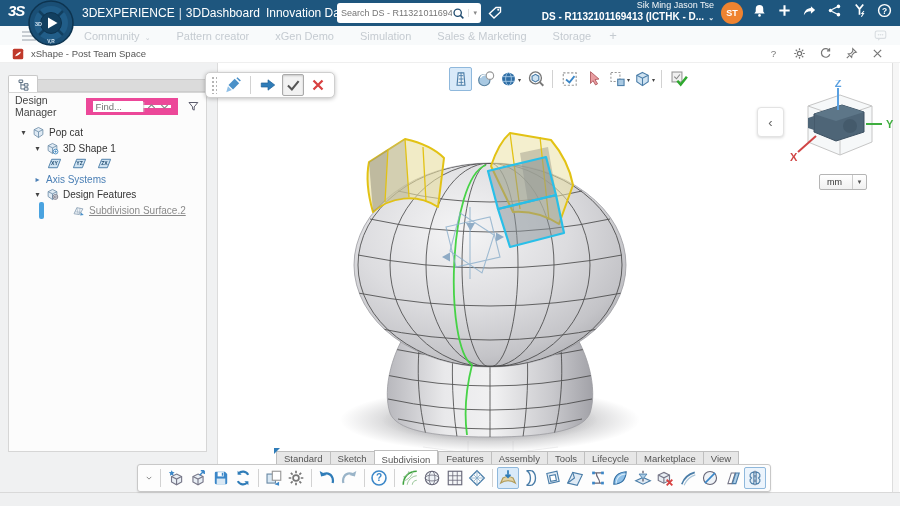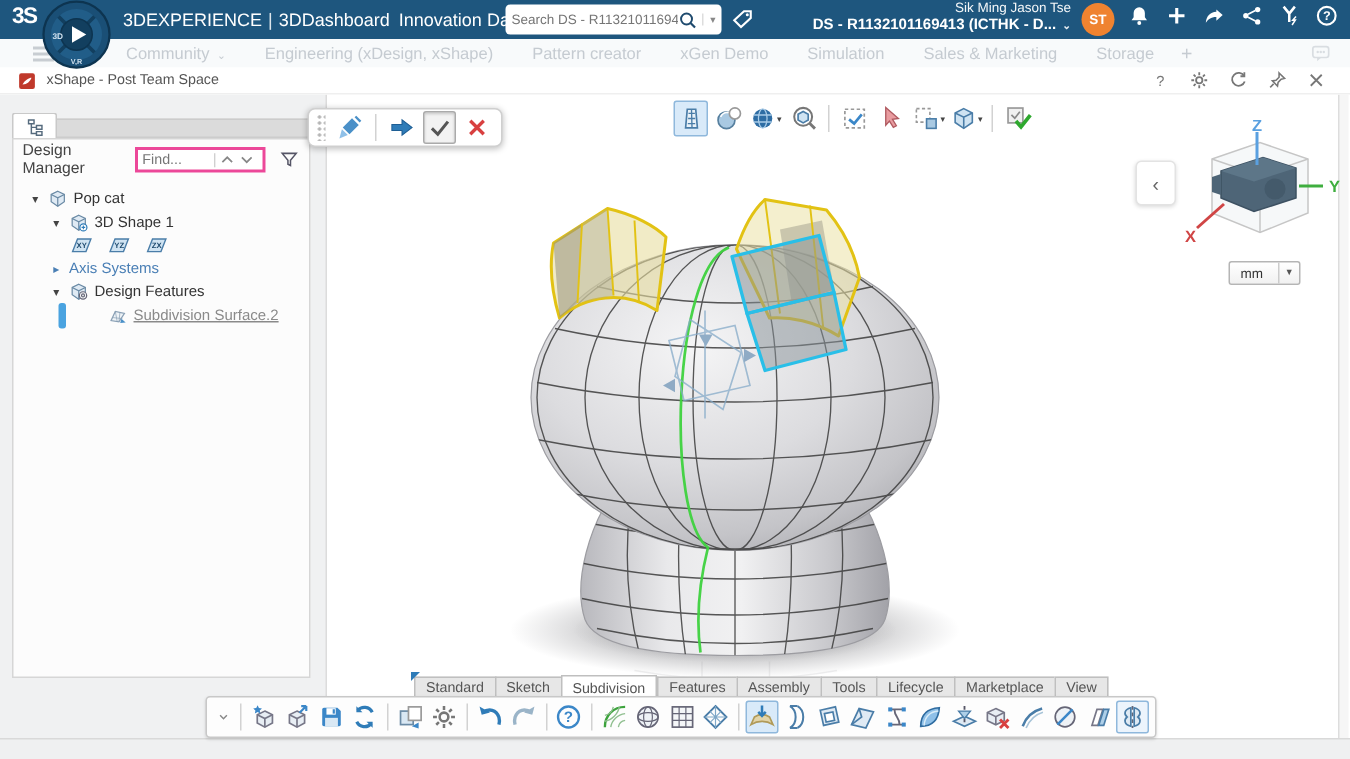--- a/index.html
+++ b/index.html
@@ -2,21 +2,21 @@
 <html><head>
 <meta charset="utf-8">
 <style>
 *{margin:0;padding:0;box-sizing:border-box}
 html,body{width:900px;height:506px;overflow:hidden;font-family:"Liberation Sans",sans-serif;background:#fff}
 #root{position:relative;width:900px;height:506px}
 .icon{display:inline-block;width:16px;height:16px}
 .icon svg{width:100%;height:100%;display:block}
 
 #topbar{position:absolute;left:0;top:0;width:900px;height:26px;background:#1e567e;color:#fff;z-index:30}
-#logo3ds{position:absolute;left:8px;top:2px;width:26px;height:22px;font-weight:bold;font-size:15px;color:#fff;letter-spacing:-1px}
+#logo3ds{position:absolute;left:8px;top:2px;width:26px;height:22px;font-style:italic;font-weight:bold;font-size:15px;color:#fff;letter-spacing:-1px}
 #compass{position:absolute;left:28px;top:0;width:46px;height:46px;z-index:40;cursor:pointer}
 #brand{position:absolute;left:82px;top:6px;font-size:12px;white-space:nowrap}
 #brand .b{font-weight:normal}
 #brand .dv{margin:0 4px;opacity:.85}
 #brand .dash{margin-left:6px;font-weight:normal}
 #brand .ct{font-size:8px;margin-left:5px;opacity:.9}
 #searchbox{position:absolute;left:337px;top:3px;width:144px;height:20px;background:#fff;border-radius:3px;display:flex;align-items:center;padding:0 4px}
 #searchbox input{border:0;outline:0;flex:1;min-width:0;font-size:9px;color:#555;background:transparent}
 #searchbox .mag{width:13px;height:13px}
 #searchbox .scaret{font-size:7px;color:#888;border-left:1px solid #ddd;padding-left:4px;margin-left:3px}
@@ -49,21 +49,21 @@
 #main{position:absolute;left:0;top:63px;width:900px;height:429px;background:#fff}
 #model{position:absolute;left:218px;top:0;width:675px;height:429px}
 
 #sidebar{position:absolute;left:0;top:0;width:218px;height:429px;background:#f0f1f2;border-right:1px solid #dcdcdc}
 #tabstrip{position:absolute;left:8px;top:12px;width:199px;height:17px;display:flex}
 .stab{width:30px;height:17px;background:#fff;border:1px solid #c9c9c9;border-bottom:0;border-radius:2px 2px 0 0;display:flex;align-items:center;justify-content:center;cursor:pointer}
 .stab .icon{width:13px;height:13px}
 .striprest{flex:1;height:13px;margin-top:4px;background:#dbdbdb;border:1px solid #cccccc;border-left:0}
 #sidepanel{position:absolute;left:8px;top:29px;width:199px;height:360px;background:#fcfcfc;border:1px solid #d6d6d6}
 #dmrow{display:flex;align-items:center;gap:5px;height:26px;padding:0 6px;font-size:10.5px;color:#444}
-#findbox{display:flex;align-items:center;width:96px;height:17px;border:2px solid #ec4899;background:#fff}
+#findbox{display:flex;align-items:center;width:96px;height:17px;border:7px solid #ec4899;background:#fff}
 #findbox input{border:0;outline:0;width:50px;font-size:9.5px;color:#aaa;padding:0 3px}
 #findbox .fsep{color:#ccc;font-size:10px}
 #findbox .fchev{width:13px;height:13px}
 #funnel{width:15px;height:15px;margin-left:4px}
 #tree{padding-top:6px}
 .tree-row{display:flex;align-items:center;height:15.5px;font-size:10px;color:#333;gap:4px;position:relative;cursor:pointer}
 .tree-row .caret{width:9px;font-size:8px;color:#444;text-align:center}
 .tree-row .caret.blue{color:#4a7fb5}
 .tree-row .icon{width:13px;height:13px}
 .tree-row .picon{width:15px;height:15px;margin-right:6px}
@@ -190,21 +190,20 @@
             </svg>
           </span>
         </span>
       </div>
 </header>
 
 <nav id="tabsrow">
   <span id="hamburger"></span>
   <div id="dashtabs">
         <span class="dtab">Community<span class="dcaret">⌄</span></span>
-        <span class="dtab">Engineering (xDesign, xShape)</span>
         <span class="dtab">Pattern creator</span>
         <span class="dtab">xGen Demo</span>
         <span class="dtab">Simulation</span>
         <span class="dtab">Sales &amp; Marketing</span>
         <span class="dtab">Storage</span>
       </div>
   <span id="tab-add">+</span>
   <span class="icon" id="chatic">
         <svg viewBox="0 0 16 16">
           <rect x="1.5" y="2.5" width="13" height="9" rx="2" fill="none" stroke="#c5cbd1" stroke-width="1.4"></rect>

